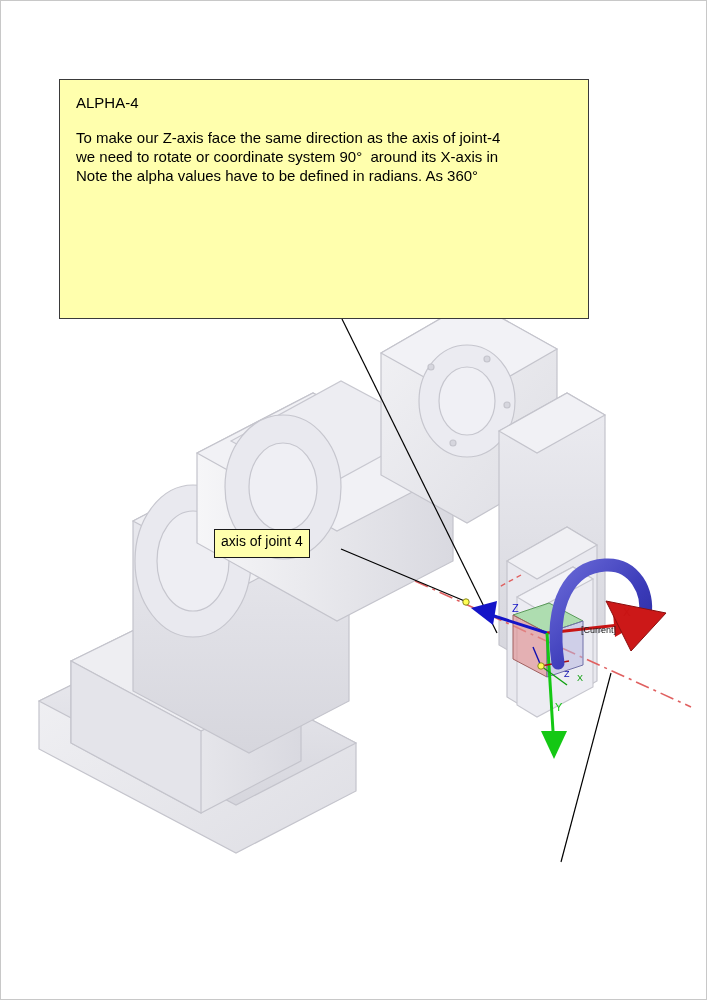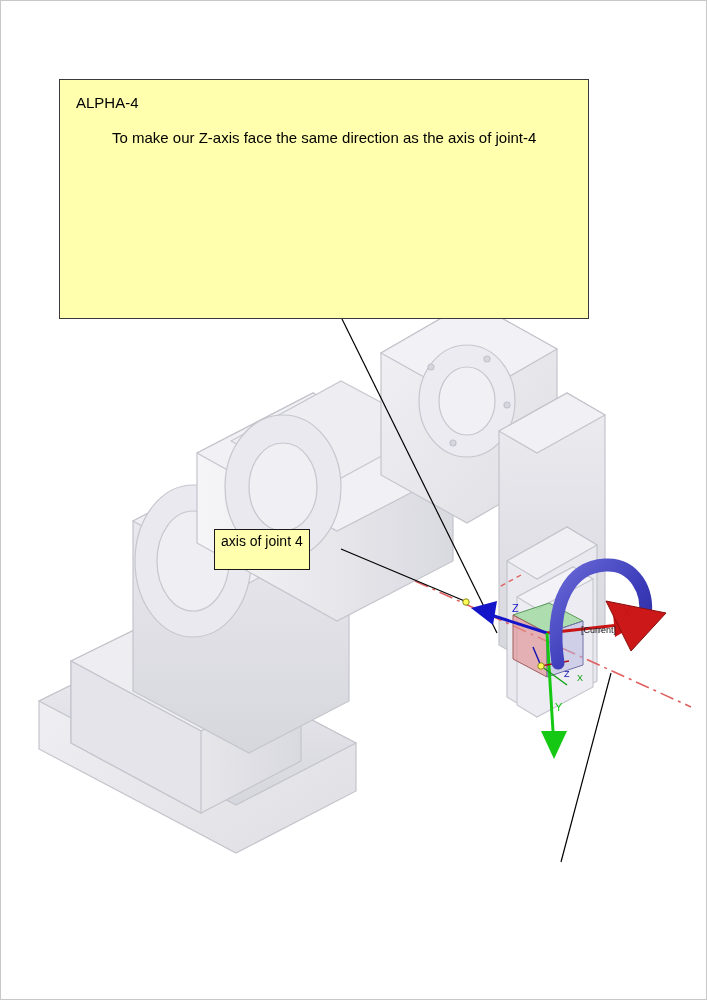--- a/index.html
+++ b/index.html
@@ -40,39 +40,38 @@
     font-size: 15px;
     color: #000;
     line-height: 18px;
     margin-bottom: 16px;
   }
   .note-line {
     font-size: 15px;
     color: #000;
     line-height: 19px;
     white-space: pre;
-    margin-left: 36px;
   }
   .note-gap {
     height: 14px;
   }
   .note-cmd {
     font-size: 15px;
     color: #000;
     line-height: 19px;
     white-space: pre;
   }
   
   .label-box {
     position: absolute;
     background: #ffffad;
     border: 1px solid #1a1a1a;
     font-size: 14px;
     color: #000;
-    padding: 3px 6px 20px 6px;
+    padding: 3px 6px 8px 6px;
     box-sizing: border-box;
     white-space: nowrap;
     line-height: 16px;
   }
   #label-axis-joint4 {
     left: 213px;
     top: 528px;
   }
   #label-pos-rotation {
     left: 428px;
@@ -204,20 +203,22 @@
 
     <g>
       <path d="M 557,662 C 548,600 570,566 604,564 C 634,562 648,592 644,614" fill="none" stroke="url(#arcgrad)" stroke-width="13" stroke-linecap="round"></path>
       <polygon points="605,600 665,612 630,650" fill="#cc1818" stroke="#8a0f0f" stroke-width="1"></polygon>
     </g>
   </svg>
 
   <div class="note-box">
     <div class="note-title">ALPHA-4</div>
     <div class="note-line">To make our Z-axis face the same direction as the axis of joint-4</div>
+    <div class="note-line">we need to rotate or coordinate system 90°  around its X-axis in</div>
+    <div class="note-line">Note the alpha values have to be defined in radians. As 360°</div>
     <div class="note-gap"></div>
   </div>
 
   <div class="label-box" id="label-axis-joint4">axis of joint 4</div>
 
 
   <span class="axis-letter" style="left:511px; top:601px; color:#1414c8;">Z</span>
   <span class="axis-letter" style="left:622px; top:605px; color:#c81414;">X</span>
   <span class="axis-letter" style="left:554px; top:700px; color:#14c814;">Y</span>
   <span class="tiny-text" style="left:563px; top:668px; color:#1010b0;">Z</span>

